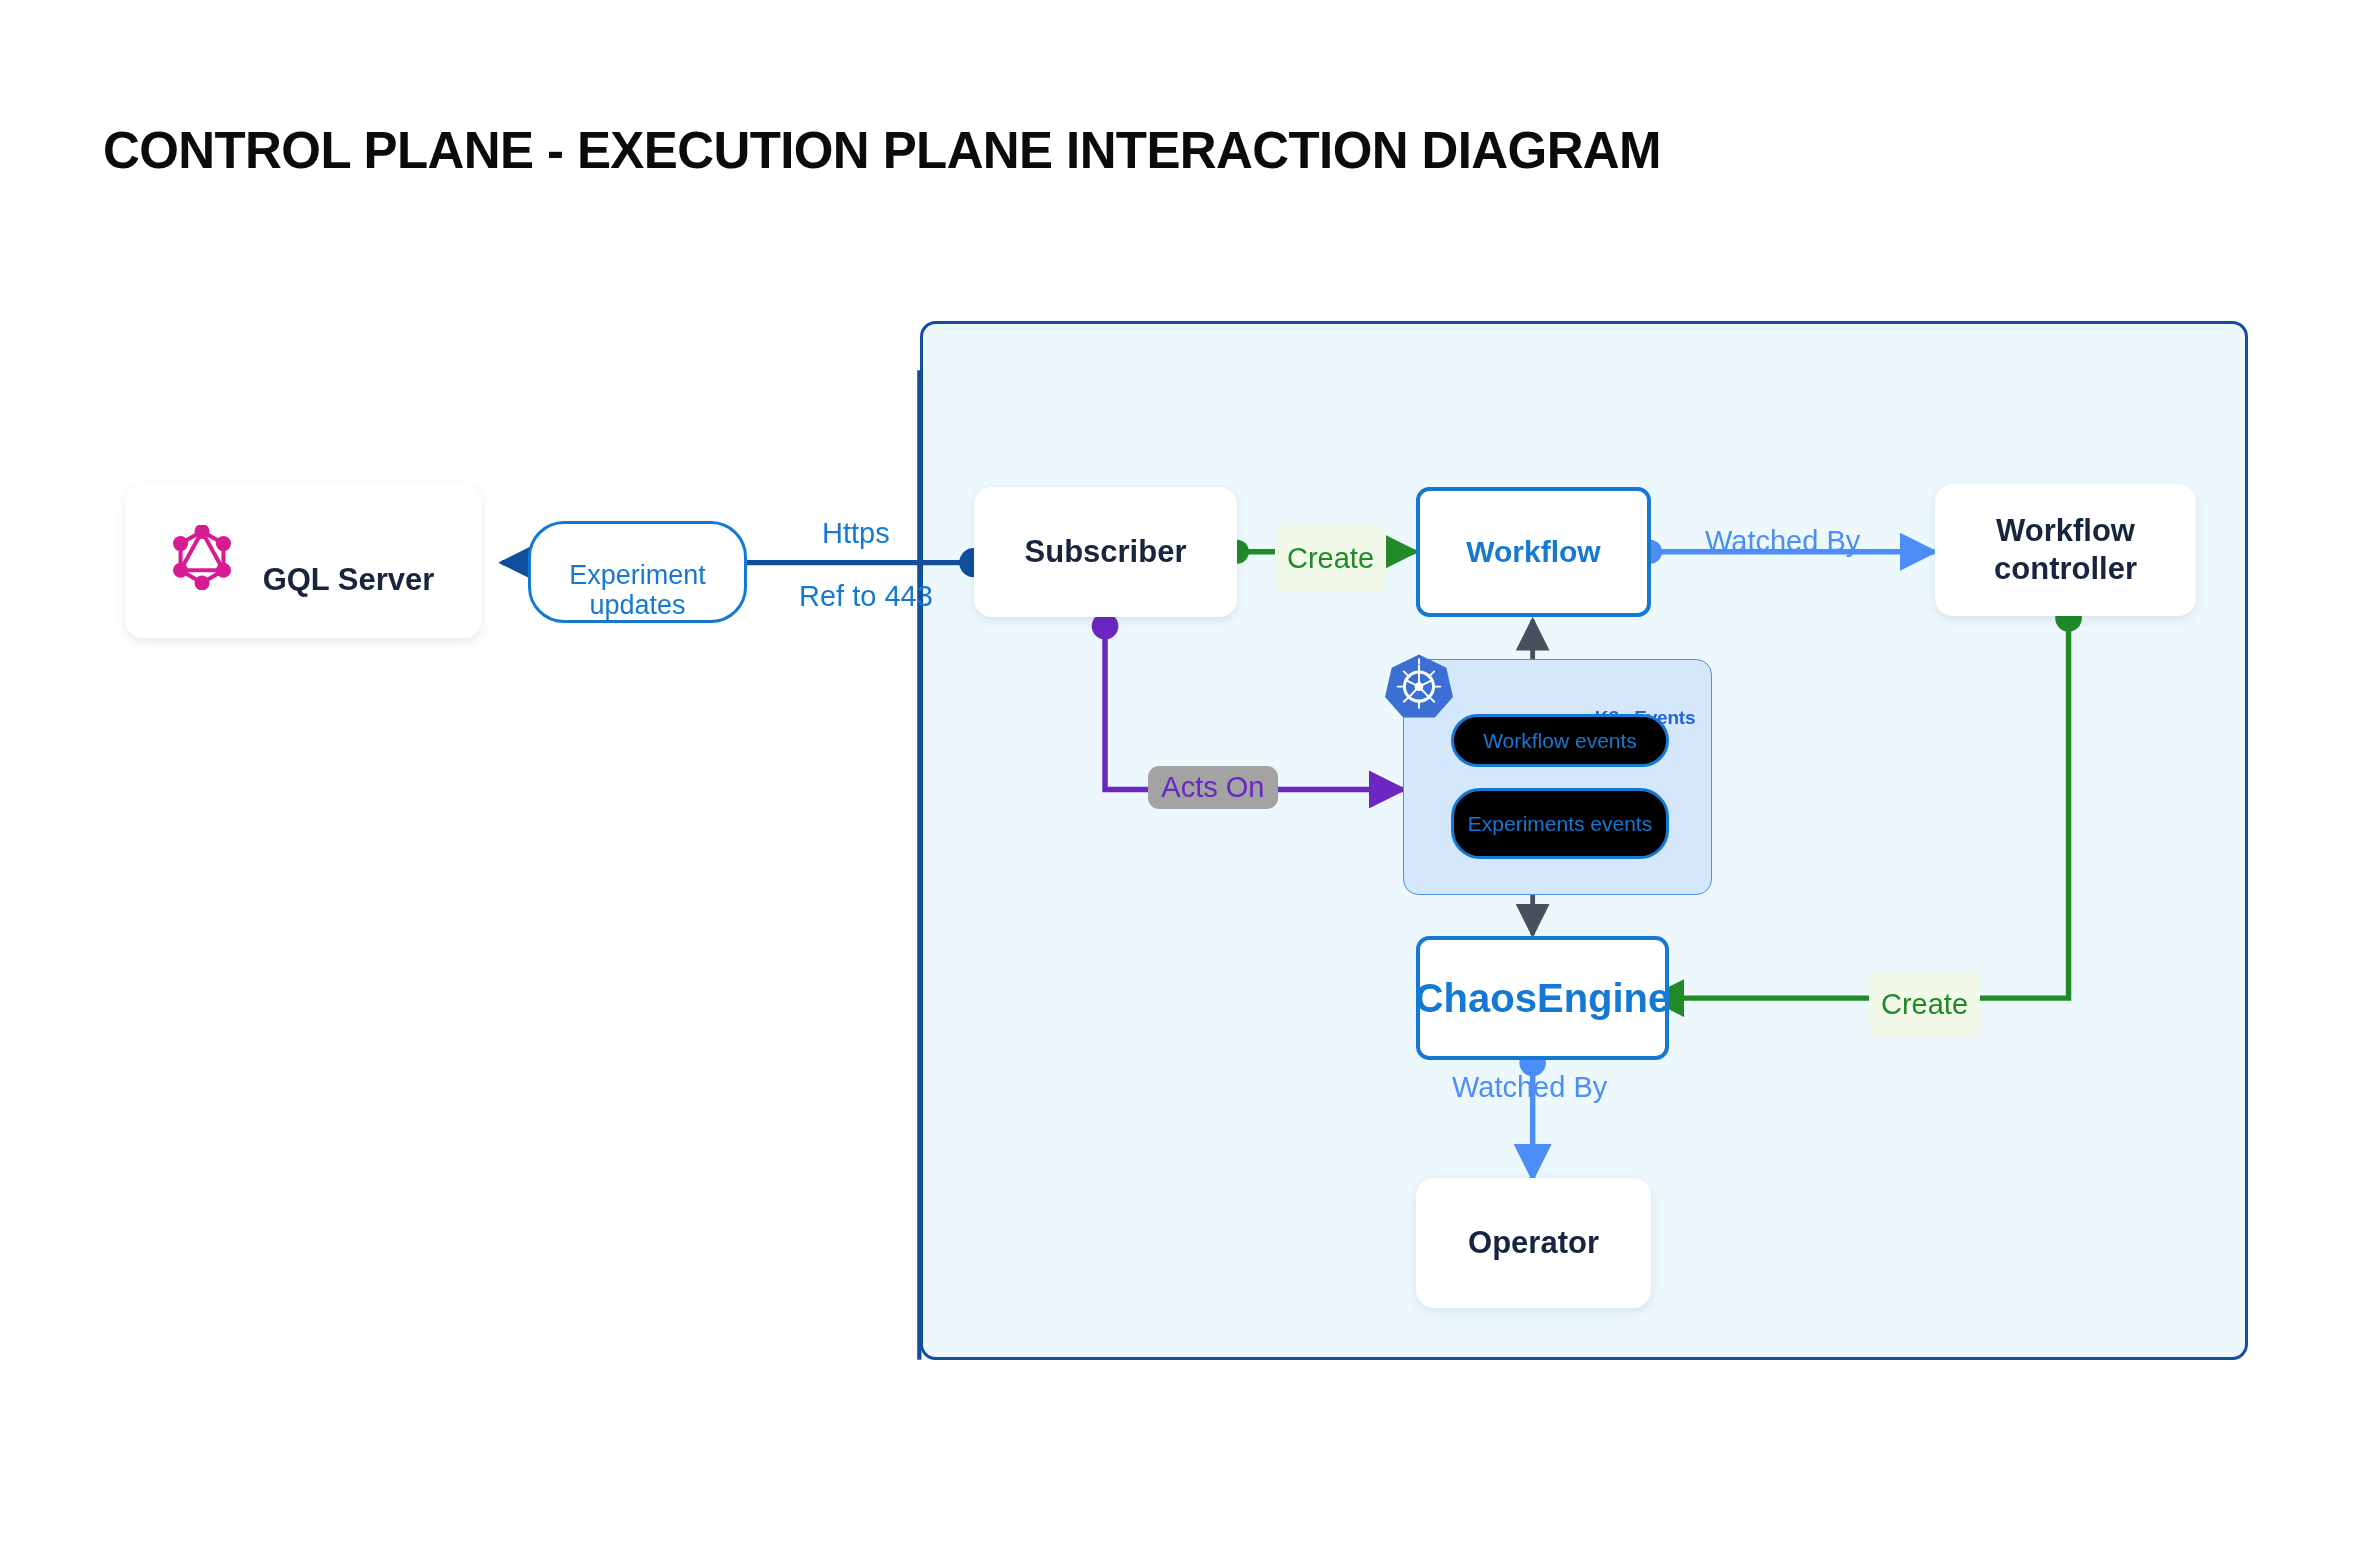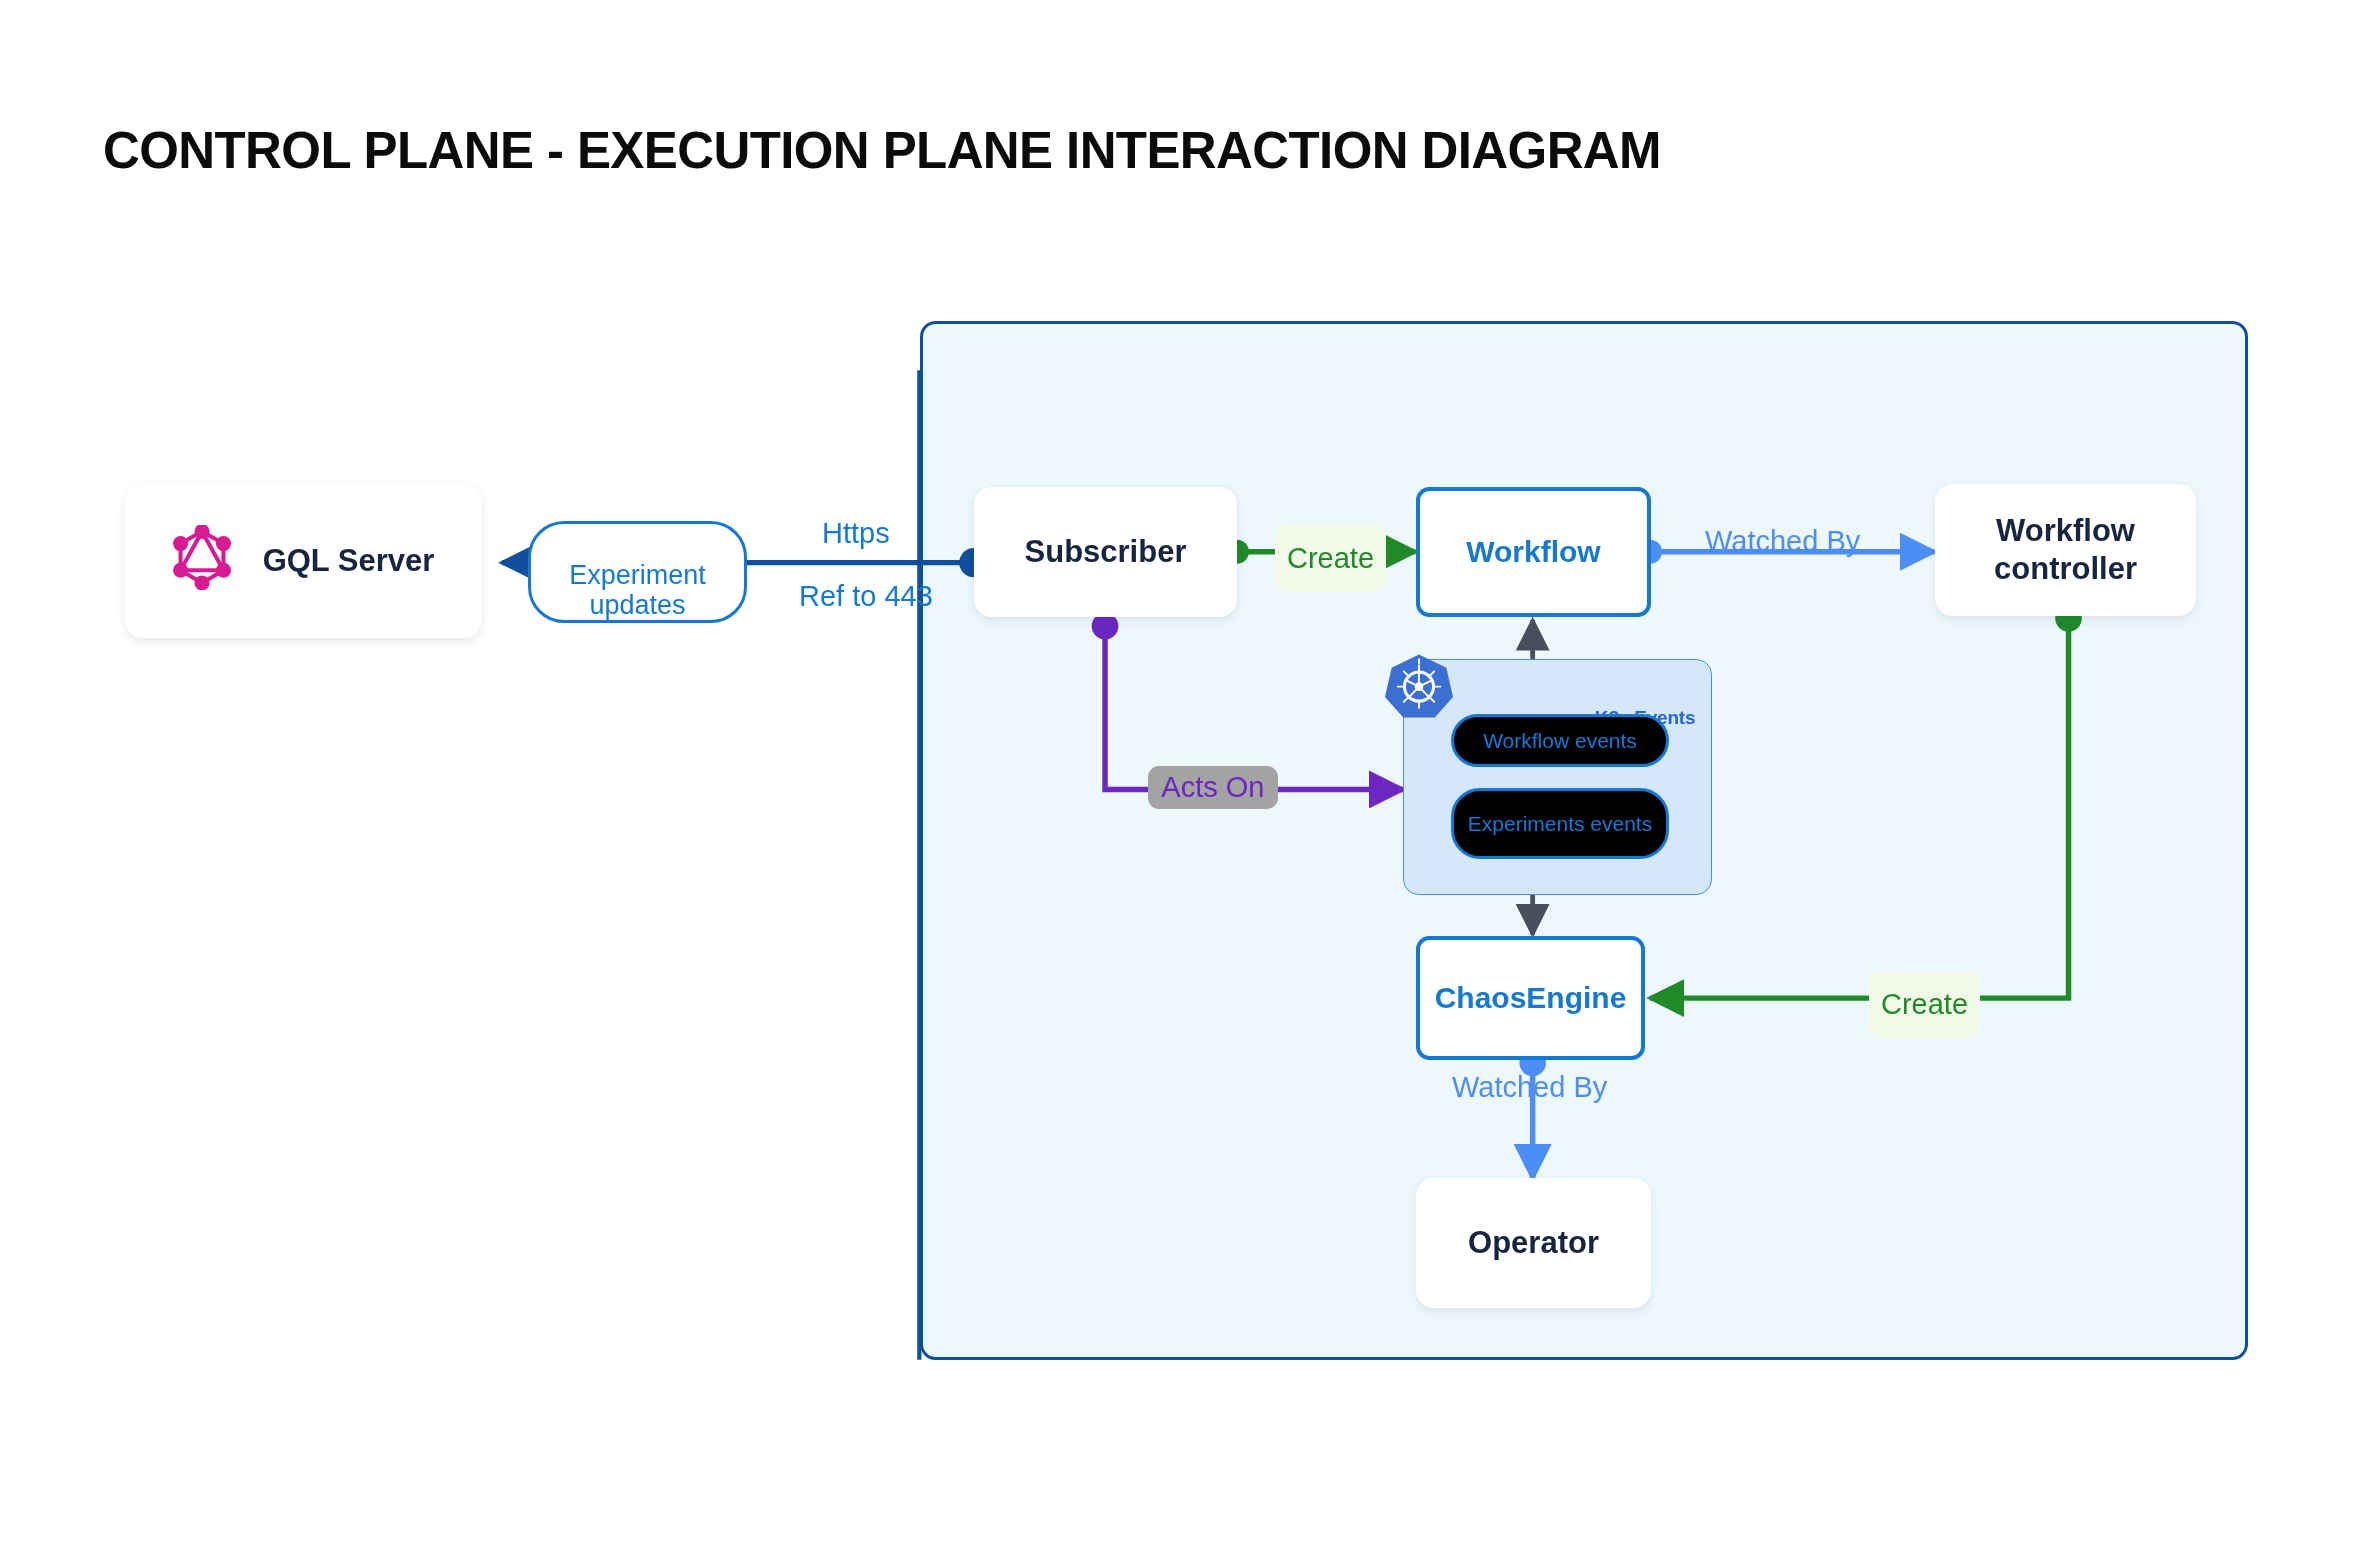--- a/index.html
+++ b/index.html
@@ -43,25 +43,25 @@
   .node.plain{
     box-shadow:0 3.6px 9.7px rgba(25,50,95,.10);
     color:#17253F;font-weight:bold;
   }
   .node.outlined{
     border:4.2px solid #1579D3;color:#1579D3;font-weight:bold;
     border-radius:13.3px;
   }
 
   #gql-server{left:125px;top:484px;width:357px;height:154px;font-size:31px;}
-  #gql-inner{display:flex;align-items:center;gap:32px;}
+  #gql-inner{display:flex;align-items:flex-end;gap:32px;}
   #subscriber{left:974px;top:487px;width:263px;height:130px;font-size:31px;}
   #workflow{left:1416px;top:487px;width:235px;height:130px;font-size:30px;}
   #workflow-controller{left:1935px;top:484px;width:261px;height:132px;font-size:31px;line-height:1.22;}
-  #chaosengine{left:1416px;top:936px;width:229px;height:124px;font-size:30px;}
+  #chaosengine{left:1416px;top:936px;width:253px;height:124px;font-size:40px;}
   #operator{left:1416px;top:1178px;width:235px;height:130px;font-size:31px;}
 
   
   .k8s-panel{
     position:absolute;left:1403px;top:659px;width:309px;height:236px;
     background:#D5E7FA;border:1.8px solid #4B8EE8;border-radius:15.7px;
     box-sizing:border-box;
   }
   .k8s-title{
     position:absolute;right:15.7px;top:11px;

